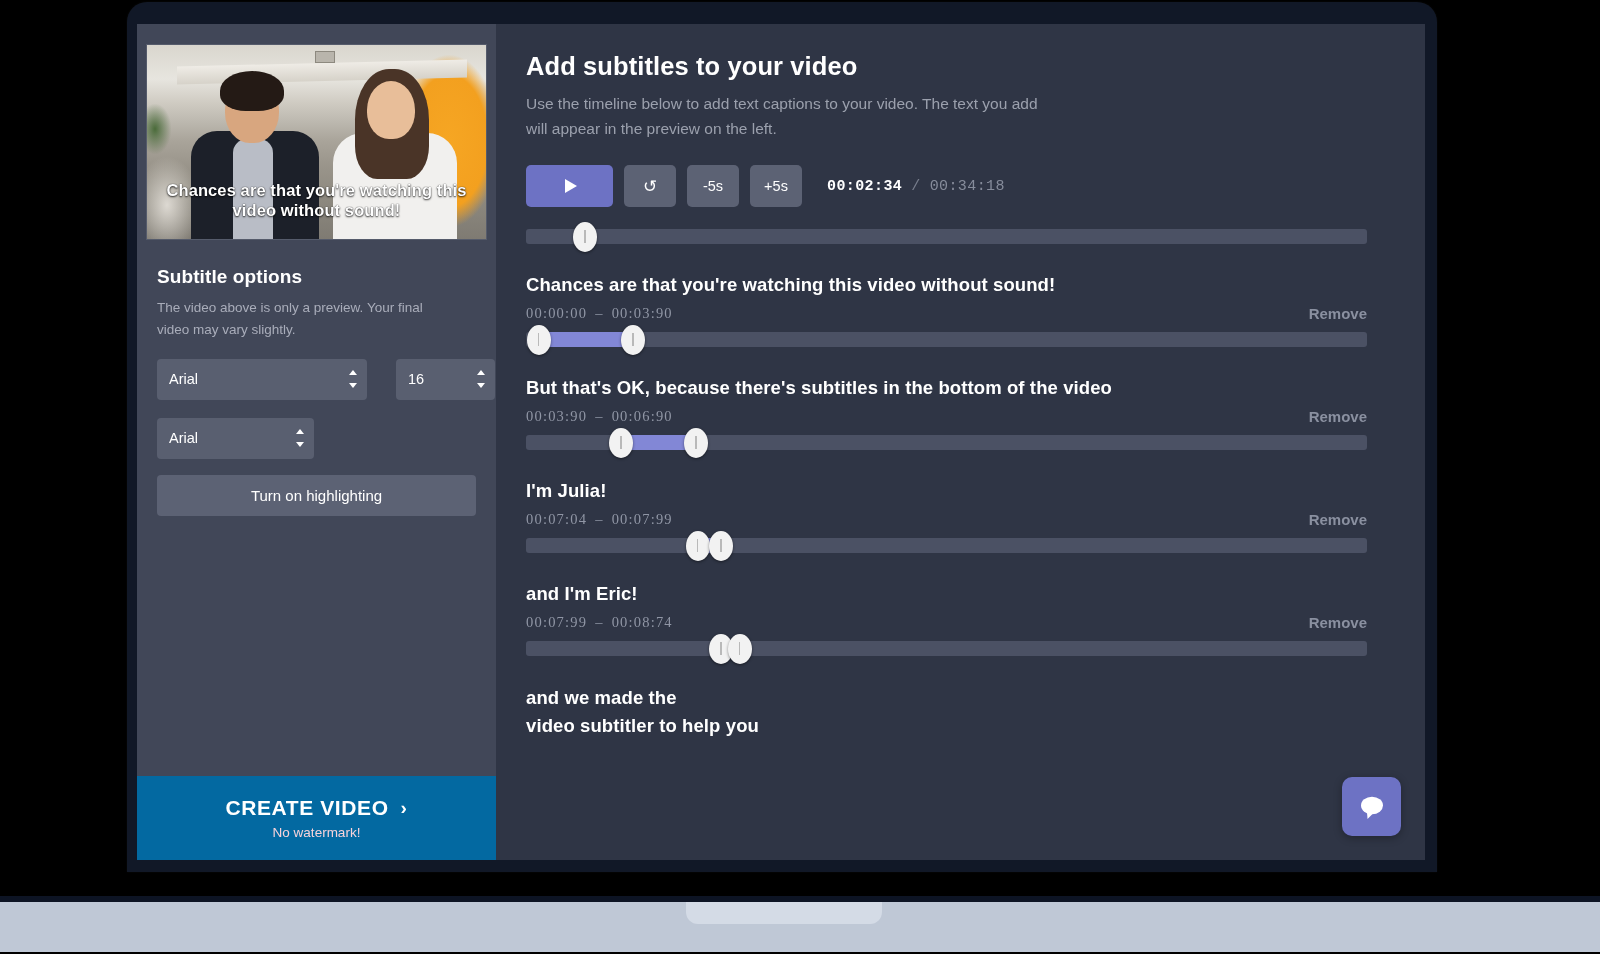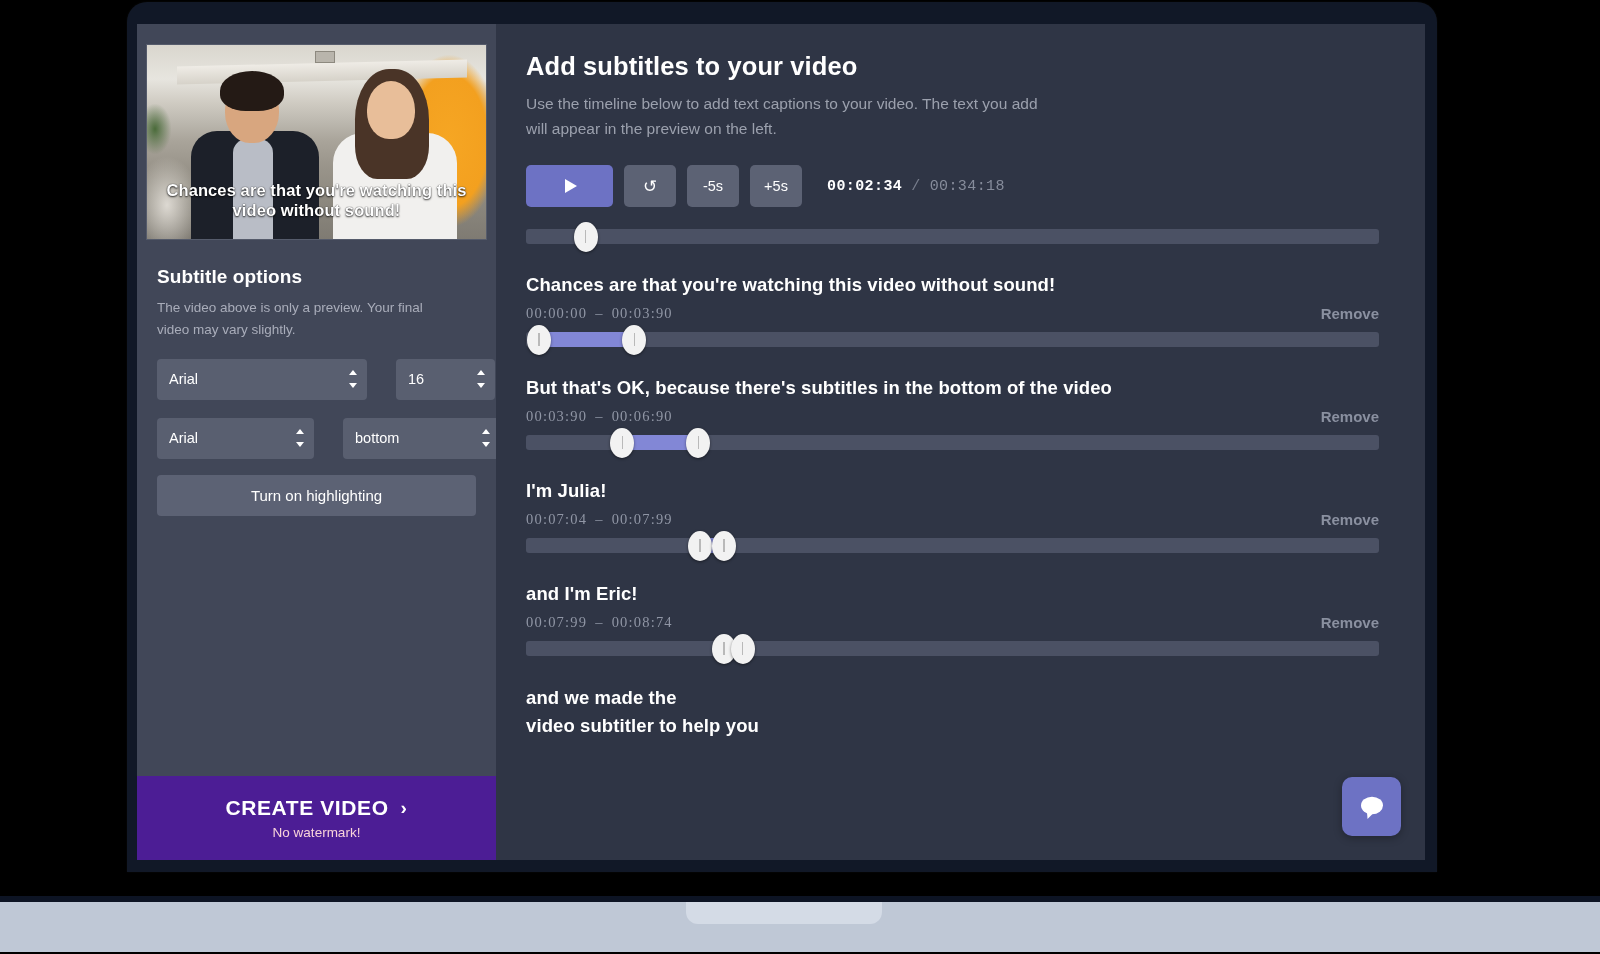--- a/index.html
+++ b/index.html
@@ -228,21 +228,21 @@
     background: #5c6274;
     border: none;
     border-radius: 4px;
     color: #ffffff;
     font-size: 15px;
     font-family: inherit;
     cursor: pointer;
   }
 
   .create-video {
-    background: #4c1d95;
+    background: #0369a1;
     height: 84px;
     margin: 0 -0px;
     width: 359px;
     margin-left: 0;
     display: flex;
     flex-direction: column;
     align-items: center;
     justify-content: center;
     cursor: pointer;
     position: absolute;
@@ -263,21 +263,21 @@
     margin-top: 5px;
     color: #f8d3da;
     font-size: 13.5px;
   }
 
   
   .main {
     flex: 1 1 auto;
     background: #2f3545;
     position: relative;
-    padding: 28px 28px 0 30px;
+    padding: 28px 40px 0 30px;
     overflow: hidden;
   }
   .main-title {
     color: #ffffff;
     font-size: 25.5px;
     font-weight: 700;
     letter-spacing: 0.1px;
   }
   .main-sub {
     margin-top: 10px;
@@ -465,27 +465,20 @@
               <span class="spinner">
                   <i class="up"></i>
                   <i class="down"></i>
                 </span>
             </div>
           </div>
 
           <div class="field-row">
             <div class="select mid">
               <span>Arial</span>
-              <span class="spinner">
-                  <i class="up"></i>
-                  <i class="down"></i>
-                </span>
-            </div>
-            <div class="select mid2">
-              <span>bottom</span>
               <span class="spinner">
                   <i class="up"></i>
                   <i class="down"></i>
                 </span>
             </div>
           </div>
 
           <button class="highlight-btn">Turn on highlighting</button>
         </div>
 

